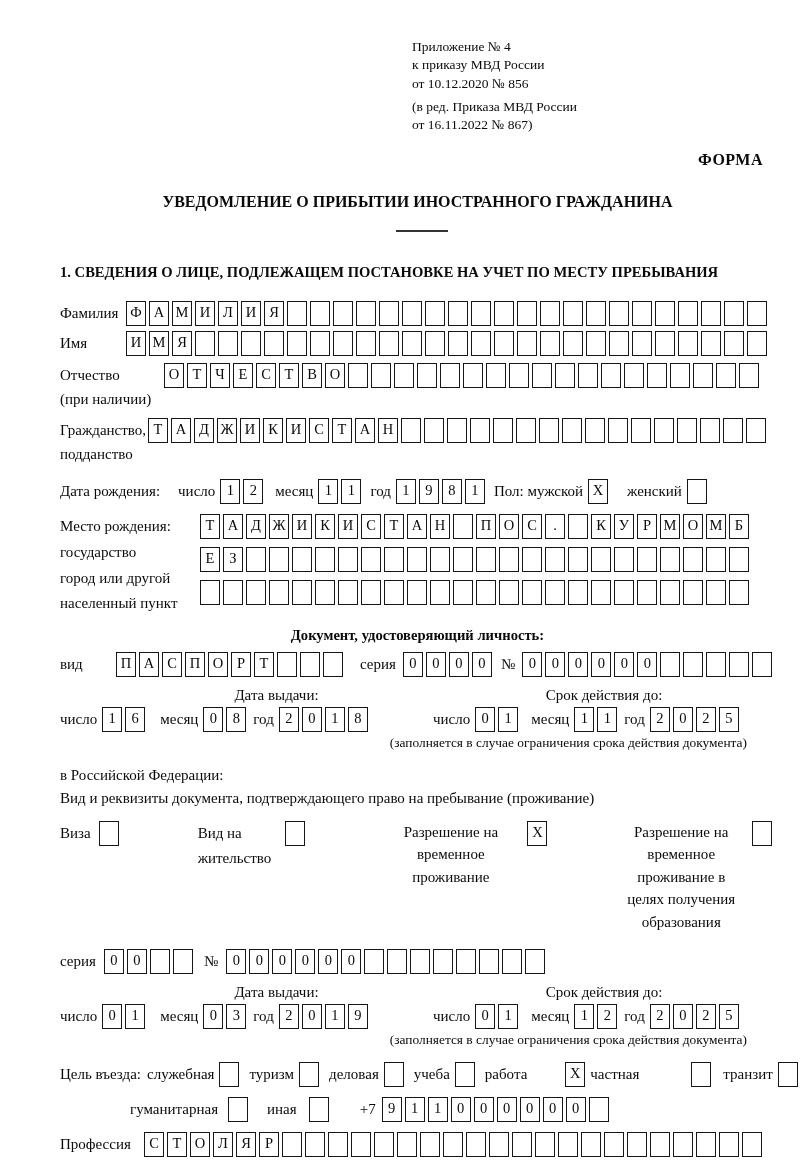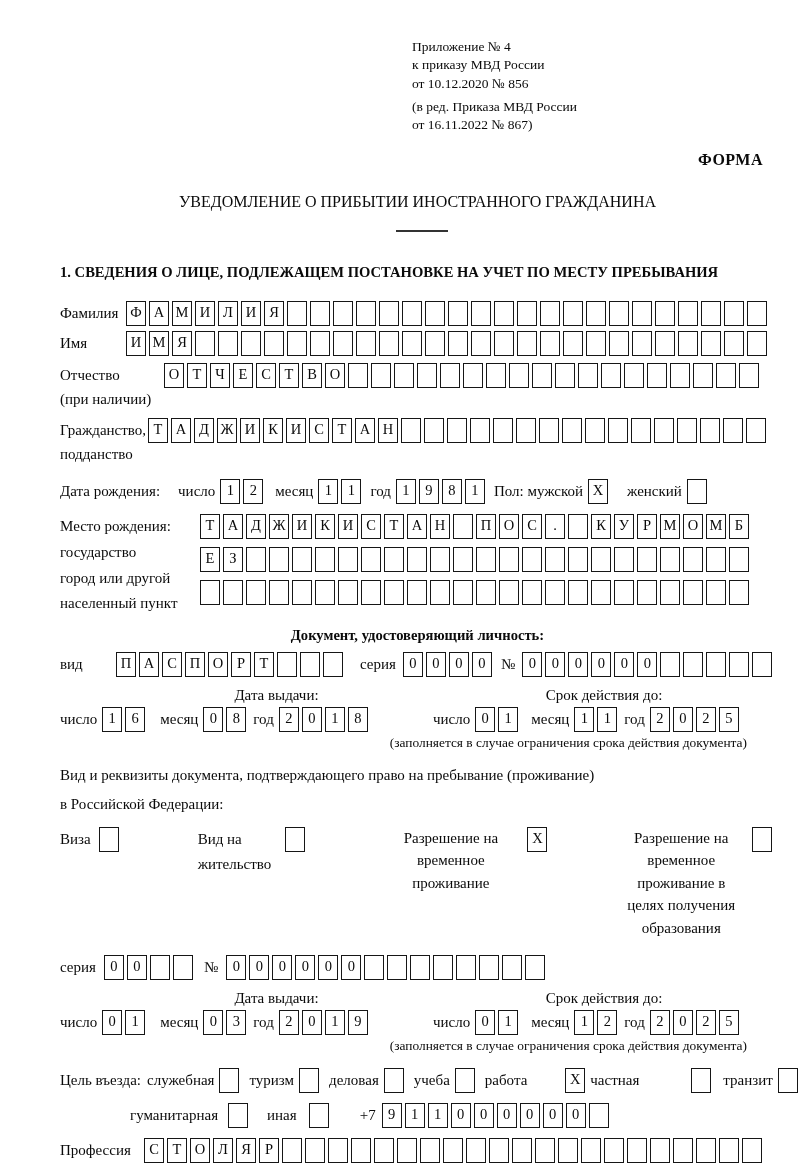--- a/index.html
+++ b/index.html
@@ -10,21 +10,21 @@
     font-family:"Liberation Serif", serif;
     font-size:15px;
   }
   .page { padding:38px 25px 0 60px; }
 
   
   .appendix { margin-left:352px; font-size:13.5px; line-height:1.36; }
   .appendix .ed { margin-top:5px; }
   .form-label { text-align:right; font-weight:bold; font-size:16px; padding-right:12px; margin-top:16px; letter-spacing:0.5px; }
 
-  .title { text-align:center; font-weight:normal; font-size:16px; line-height:1.6; margin-top:20px; }
+  .title { text-align:center; font-weight:bold; font-size:16px; line-height:1.6; margin-top:20px; }
   .blank-line { display:inline-block; width:52px; border-bottom:2.5px solid #333; height:0.9em; margin-left:8px; }
 
   .sec-heading { font-weight:bold; font-size:14.6px; margin-top:24px; margin-bottom:20px; }
 
   
   .box {
     display:inline-block; width:20px; height:25px;
     border:1.6px solid #161616; margin-right:3px;
     text-align:center; line-height:21px; font-size:14.5px;
     vertical-align:top; background:#fff;
@@ -176,22 +176,22 @@
         <span class="lbl" style="margin-left:10px;">месяц</span>
         <span class="boxes"><span class="box">1</span><span class="box">1</span></span>
         <span class="lbl" style="margin-left:4px;">год</span>
         <span class="boxes"><span class="box">2</span><span class="box">0</span><span class="box">2</span><span class="box">5</span></span>
       </div>
     </div>
   </div>
   <div class="small-note">(заполняется в случае ограничения срока действия документа)</div>
 
   <div class="intro">
+    <div style="margin-top:6px;">в Российской Федерации:</div>
     <div>Вид и реквизиты документа, подтверждающего право на пребывание (проживание)</div>
-    <div style="margin-top:6px;">в Российской Федерации:</div>
   </div>
 
   <div class="permits">
     <div class="permit">
       <span class="p-lbl">Виза</span>
       <span class="boxes"><span class="box"></span></span>
     </div>
     <div class="permit" style="margin-left:28px;">
       <span class="p-lbl">Вид на жительство</span>
       <span class="boxes"><span class="box"></span></span>

